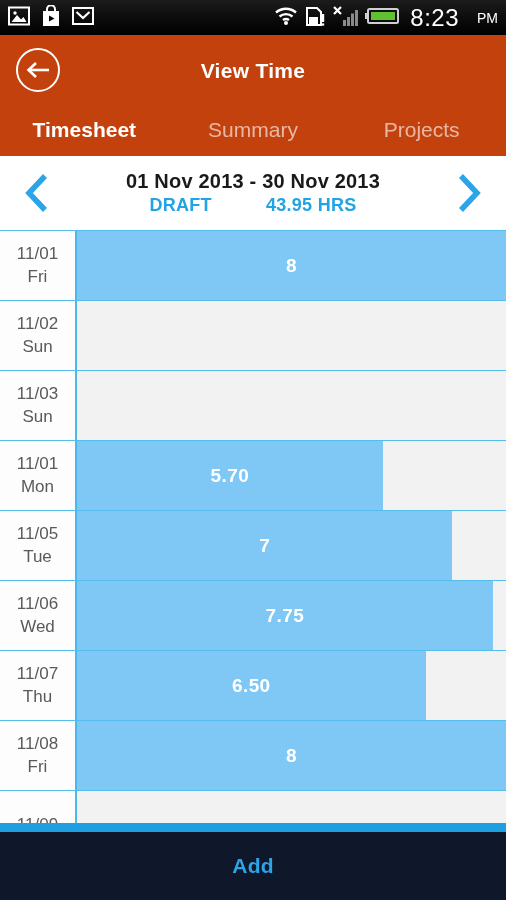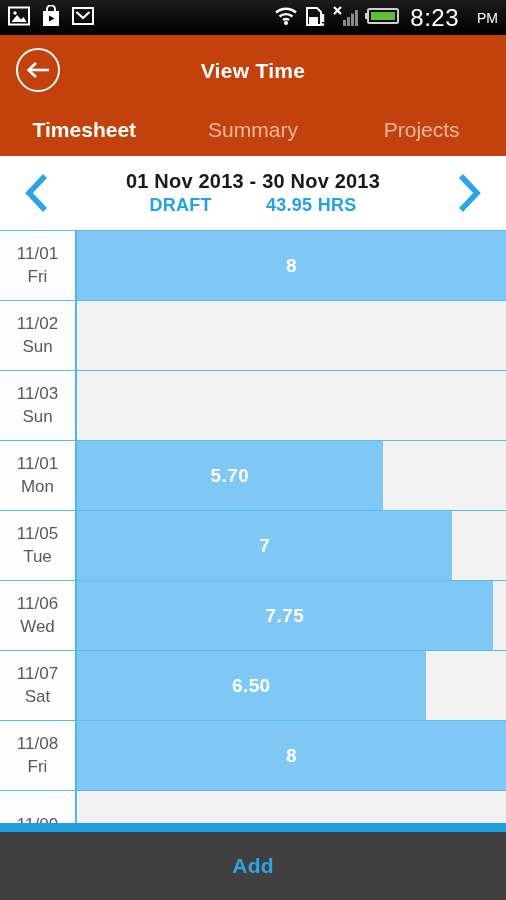--- a/index.html
+++ b/index.html
@@ -114,21 +114,21 @@
     letter-spacing:0.4px;
   }
 
   
   .bottom-divider {
     position:absolute; top:823px; left:0;
     width:506px; height:9px; background:#1d9fe0;
   }
   .bottombar {
     position:absolute; top:832px; left:0;
-    width:506px; height:68px; background:#404040;
+    width:506px; height:68px; background:#0f172a;
     display:flex; align-items:center;
   }
   .bb-btn {
     flex:1; text-align:center;
     color:#2ba4e8; font-size:21px; font-weight:bold;
     cursor:pointer; letter-spacing:0.2px;
   }
 </style>
 </head>
 <body>
@@ -288,21 +288,21 @@
         </div>
         <div class="row-track">
           <div class="row-bar" style="width: 96.9%;">
             <span class="bar-value">7.75</span>
           </div>
         </div>
       </div>
       <div class="row">
         <div class="row-date">
           <span>11/07</span>
-          <span class="d-day">Sat</span>
+          <span class="d-day">Thu</span>
         </div>
         <div class="row-track">
           <div class="row-bar" style="width: 81.25%;">
             <span class="bar-value">6.50</span>
           </div>
         </div>
       </div>
       <div class="row">
         <div class="row-date">
           <span>11/08</span>

